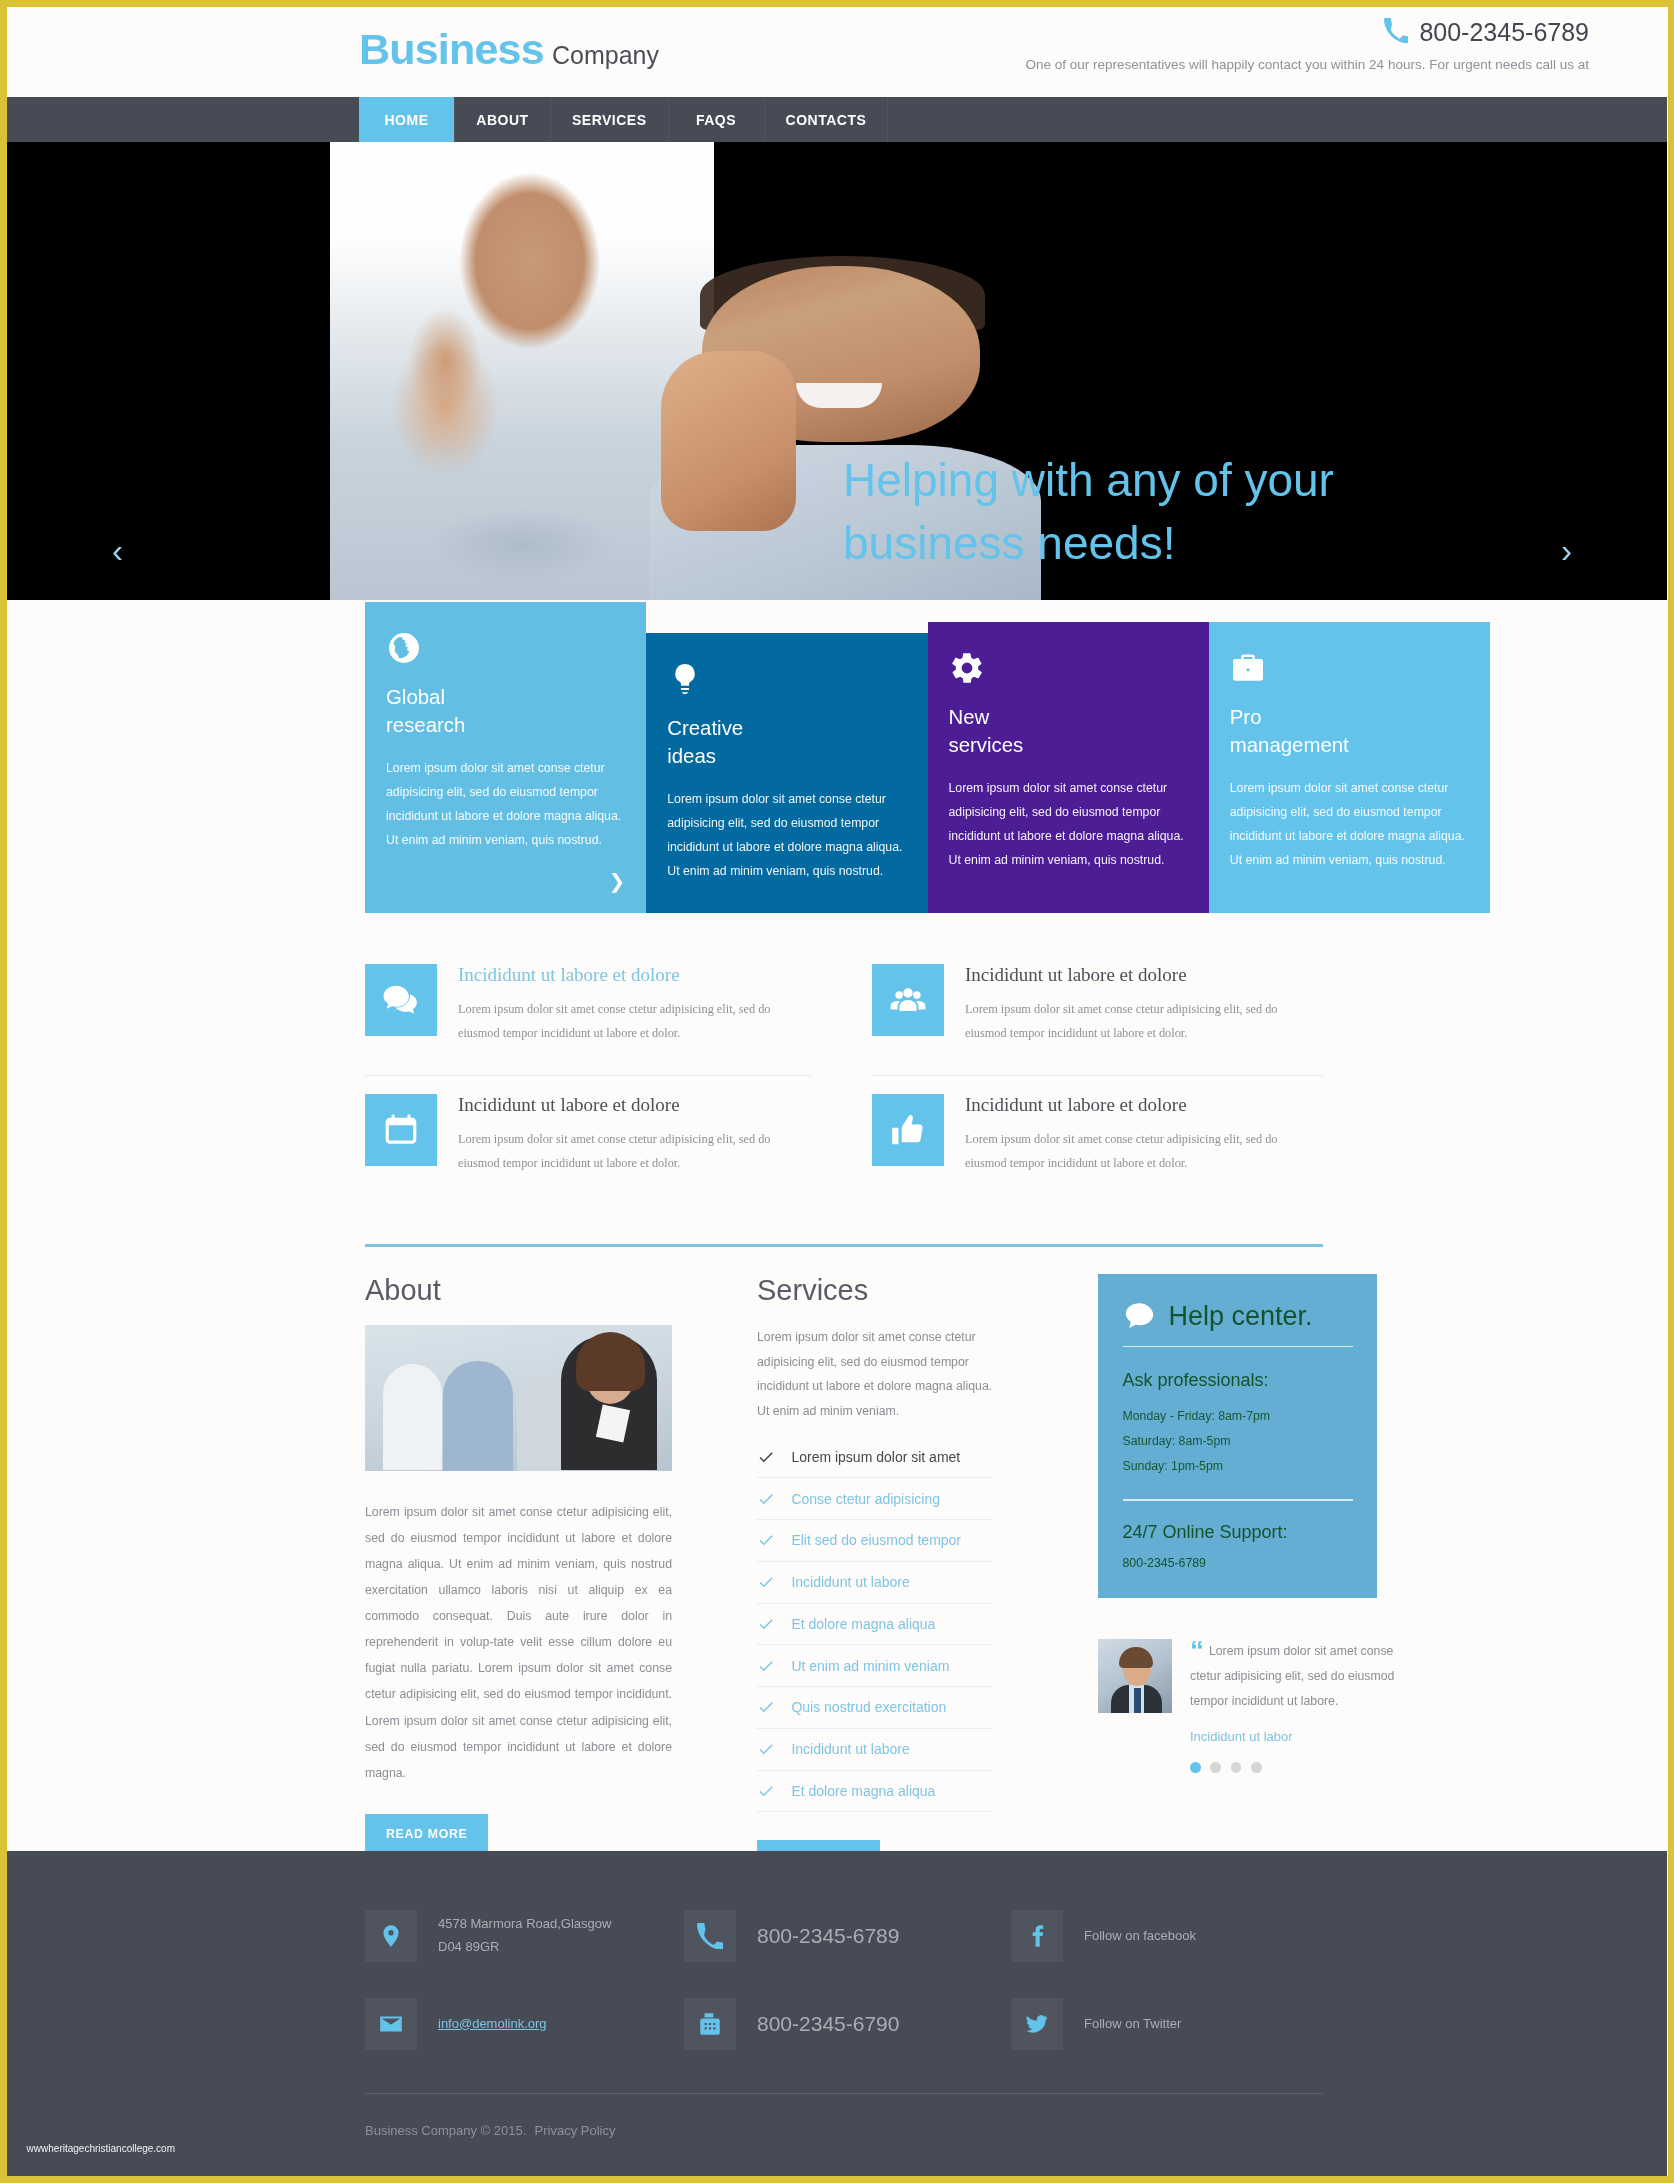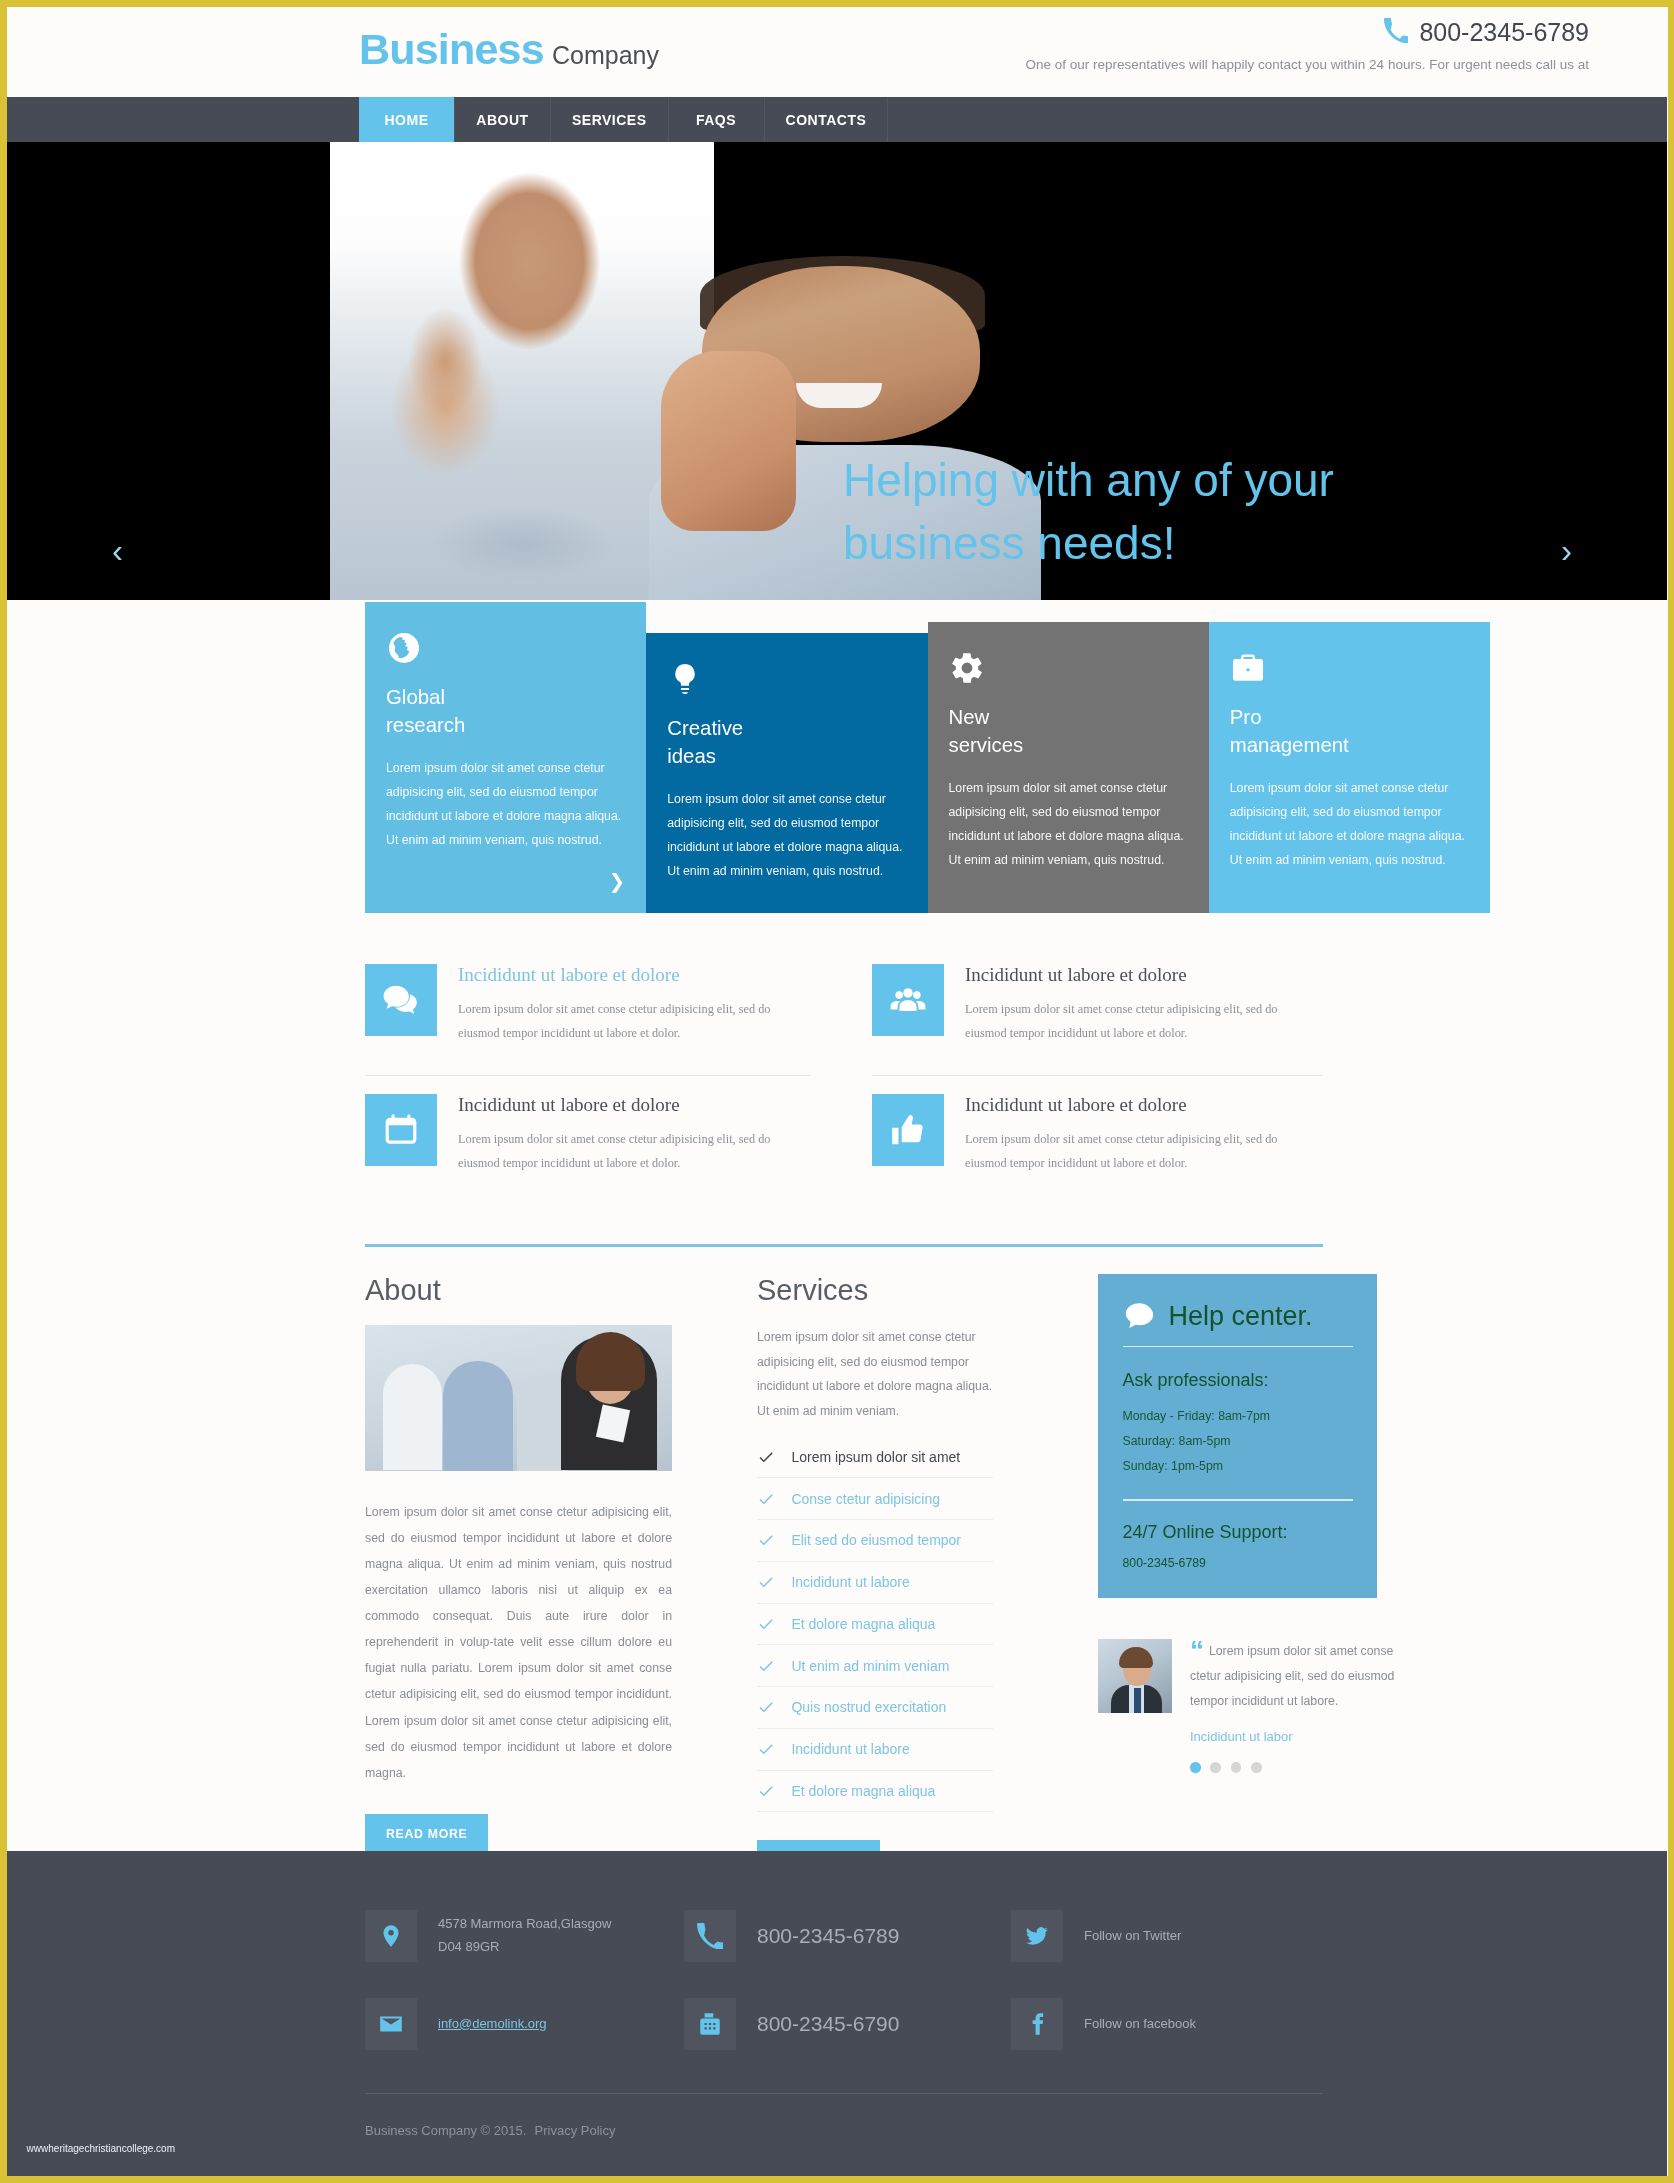--- a/index.html
+++ b/index.html
@@ -80,21 +80,21 @@
     position:absolute; top:392px; color:#9fd6ef; font-size:33px; line-height:1; user-select:none;
   }
   .hero-arrow.prev { left:105px; }
   .hero-arrow.next { left:1554px; }
 
   
   .features { position:absolute; left:358px; top:595px; width:1125px; height:311px; display:flex; z-index:4;}
   .feat { flex:1; padding:28px 21px 24.5px 21px; position:relative; color:#ffffff; }
   .feat.b1 { background:#62bfe3; }
   .feat.b2 { background:#0369a1; margin-top:31px; }
-  .feat.b3 { background:#737373; margin-top:20.4px; }
+  .feat.b3 { background:#4c1d95; margin-top:20.4px; }
   .feat.b4 { background:#63c3ea; margin-top:20.4px; }
   .feat-ico { width:36px; height:36px; margin-bottom:18px; }
   .feat-ico svg { width:36px; height:36px; fill:#ffffff; display:block;}
   .feat-title { font-size:20.4px; line-height:1.35; font-weight:normal; margin-bottom:18px; }
   .feat-body { font-size:12.3px; line-height:1.95; color:#ffffff; opacity:.94; }
   .feat-more { position:absolute; right:21px; bottom:19.6px; font-size:19.6px; color:#ffffff; }
 
   
   .grid4 { position:absolute; left:358px; top:939px; width:958px;font-family:Liberation Serif, serif; }
   .grid4-row { display:flex; }
@@ -542,32 +542,32 @@
               </svg>
           </div>
           <div class="ftx big">800-2345-6790</div>
         </div>
       </div>
 
       <div class="fcol c3">
         <div class="frow">
           <div class="fico">
             <svg viewBox="0 0 24 24">
-                <path d="M22 5.9c-.7.3-1.5.5-2.4.6.9-.5 1.5-1.3 1.8-2.3-.8.5-1.7.8-2.6 1a4.1 4.1 0 0 0-7 3.7C8.4 8.8 5.2 7.1 3.1 4.5a4.1 4.1 0 0 0 1.3 5.5c-.7 0-1.3-.2-1.9-.5 0 2 1.4 3.6 3.3 4-.6.2-1.2.2-1.9.1a4.1 4.1 0 0 0 3.8 2.9A8.3 8.3 0 0 1 2 18.2 11.7 11.7 0 0 0 20 8.2c.8-.6 1.5-1.4 2-2.3z"></path>
-              </svg>
-          </div>
-          <div class="ftx">Follow on Twitter</div>
+                <path d="M14.5 8.5V6.8c0-.8.2-1.3 1.4-1.3h1.8V2.1c-.3 0-1.4-.1-2.6-.1-2.6 0-4.4 1.6-4.4 4.5v2H8v3.6h2.7V22h3.8v-9.9h2.7l.4-3.6h-3.1z"></path>
+              </svg>
+          </div>
+          <div class="ftx">Follow on facebook</div>
         </div>
         <div class="frow">
           <div class="fico">
             <svg viewBox="0 0 24 24">
-                <path d="M14.5 8.5V6.8c0-.8.2-1.3 1.4-1.3h1.8V2.1c-.3 0-1.4-.1-2.6-.1-2.6 0-4.4 1.6-4.4 4.5v2H8v3.6h2.7V22h3.8v-9.9h2.7l.4-3.6h-3.1z"></path>
-              </svg>
-          </div>
-          <div class="ftx">Follow on facebook</div>
+                <path d="M22 5.9c-.7.3-1.5.5-2.4.6.9-.5 1.5-1.3 1.8-2.3-.8.5-1.7.8-2.6 1a4.1 4.1 0 0 0-7 3.7C8.4 8.8 5.2 7.1 3.1 4.5a4.1 4.1 0 0 0 1.3 5.5c-.7 0-1.3-.2-1.9-.5 0 2 1.4 3.6 3.3 4-.6.2-1.2.2-1.9.1a4.1 4.1 0 0 0 3.8 2.9A8.3 8.3 0 0 1 2 18.2 11.7 11.7 0 0 0 20 8.2c.8-.6 1.5-1.4 2-2.3z"></path>
+              </svg>
+          </div>
+          <div class="ftx">Follow on Twitter</div>
         </div>
       </div>
 
     </div>
   </div>
 
   <div class="foot-rule"></div>
   <div class="foot-copy">
     <span>Business Company © 2015.</span><a href="#">Privacy Policy</a>
   </div>

